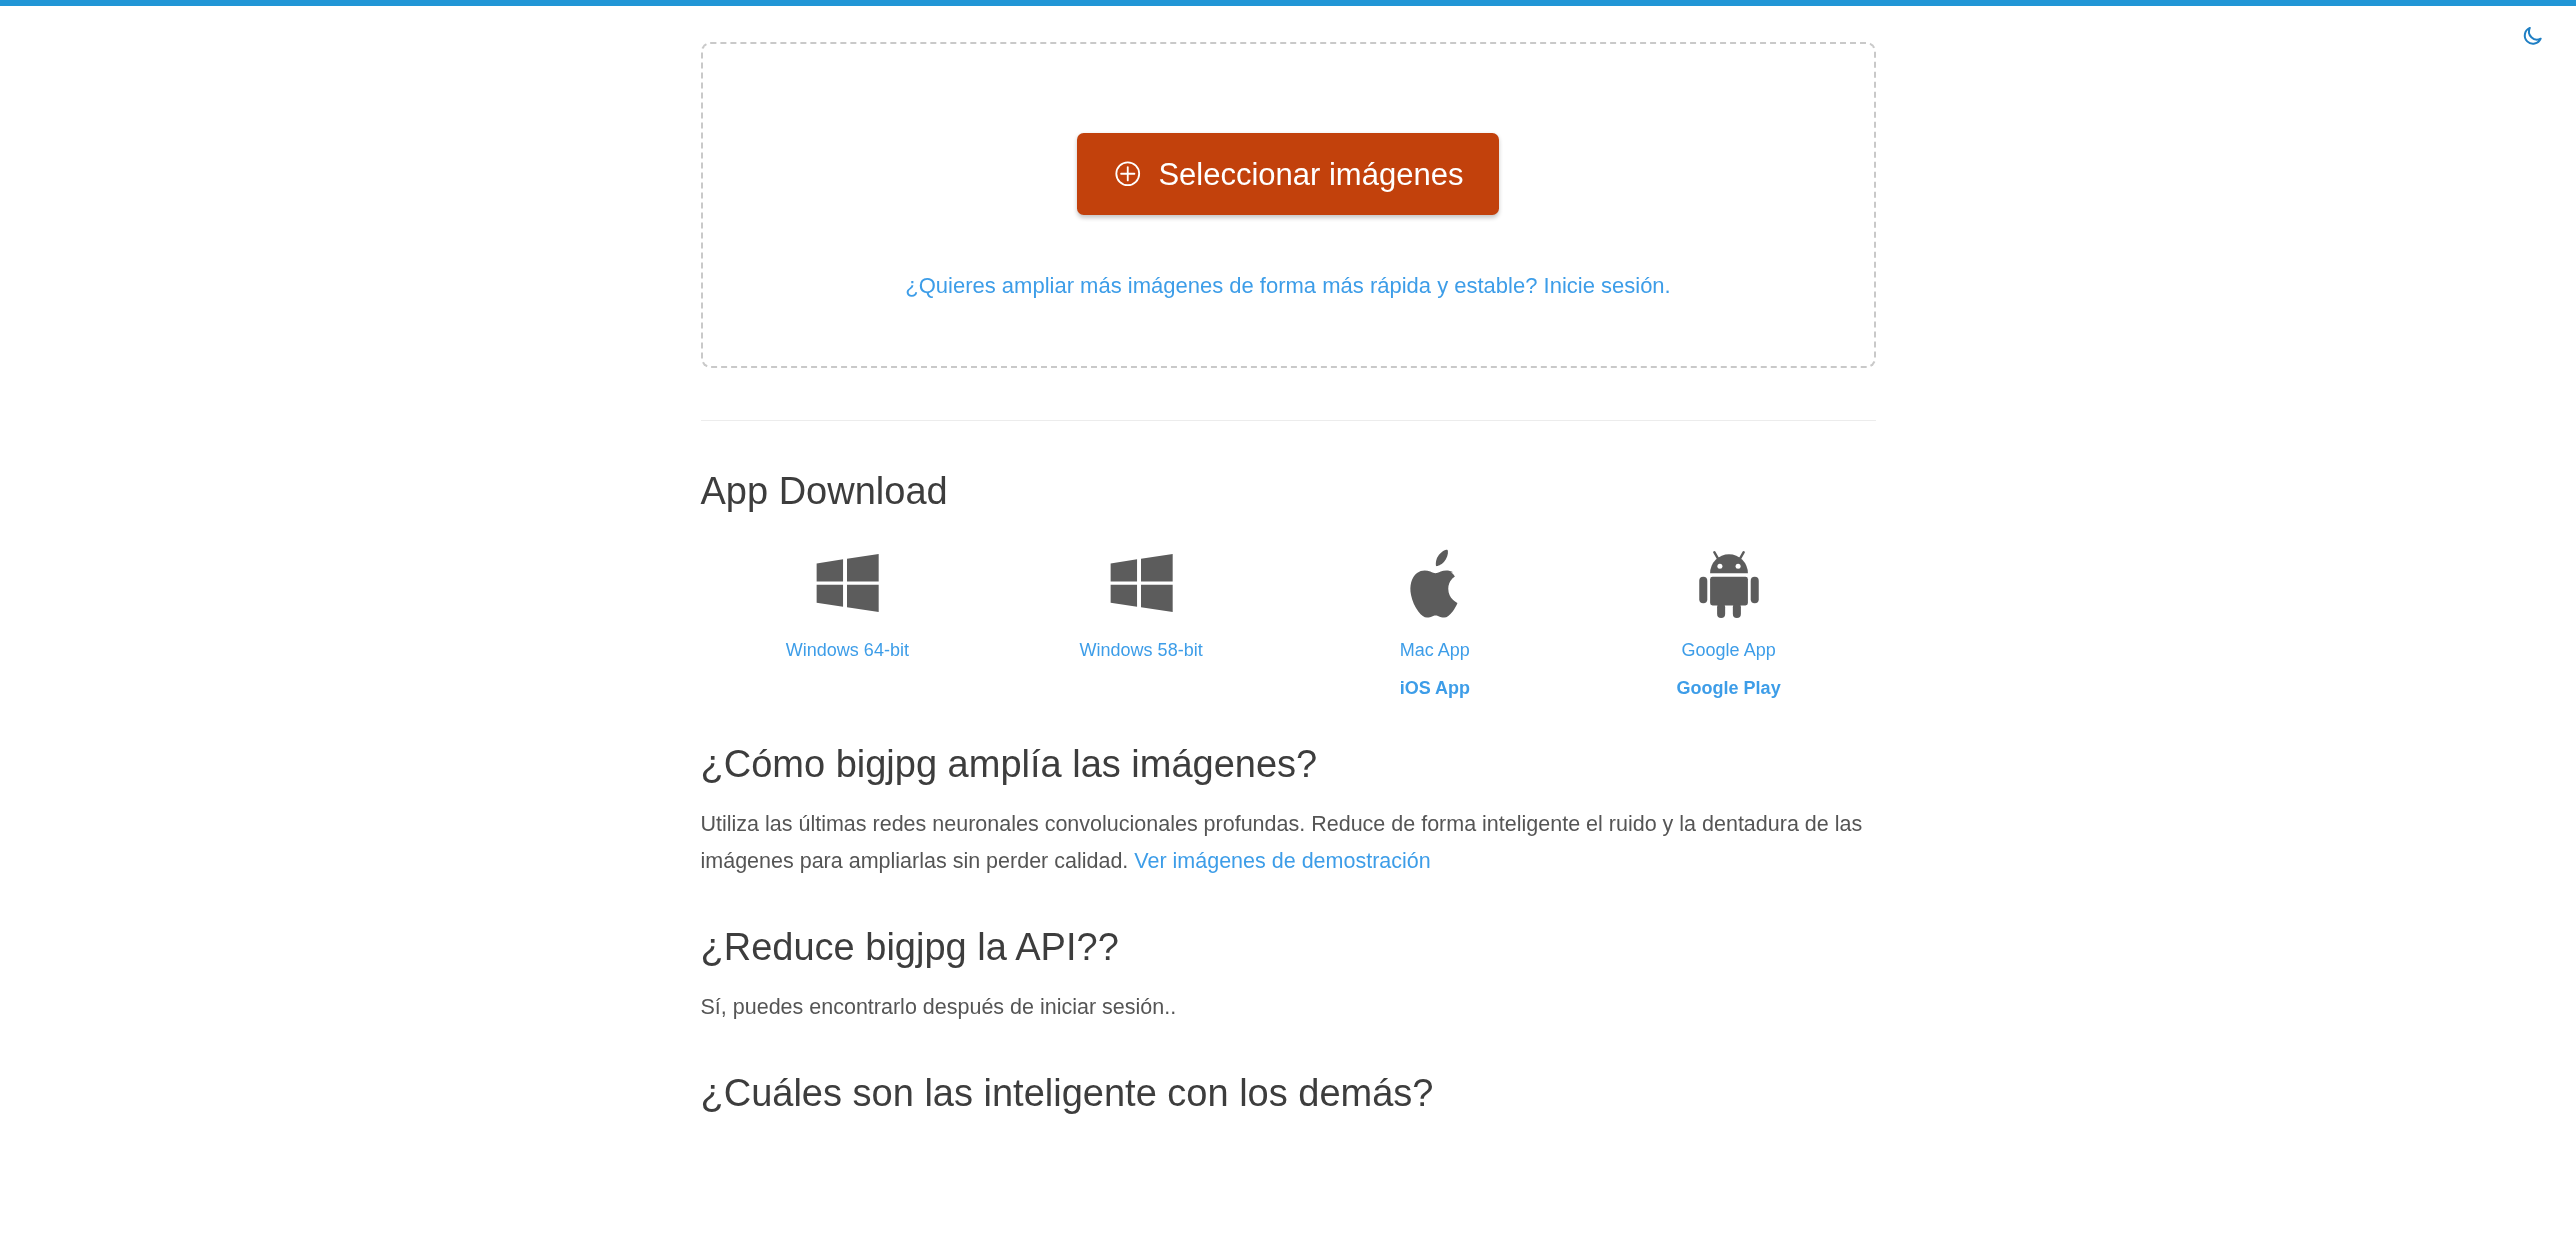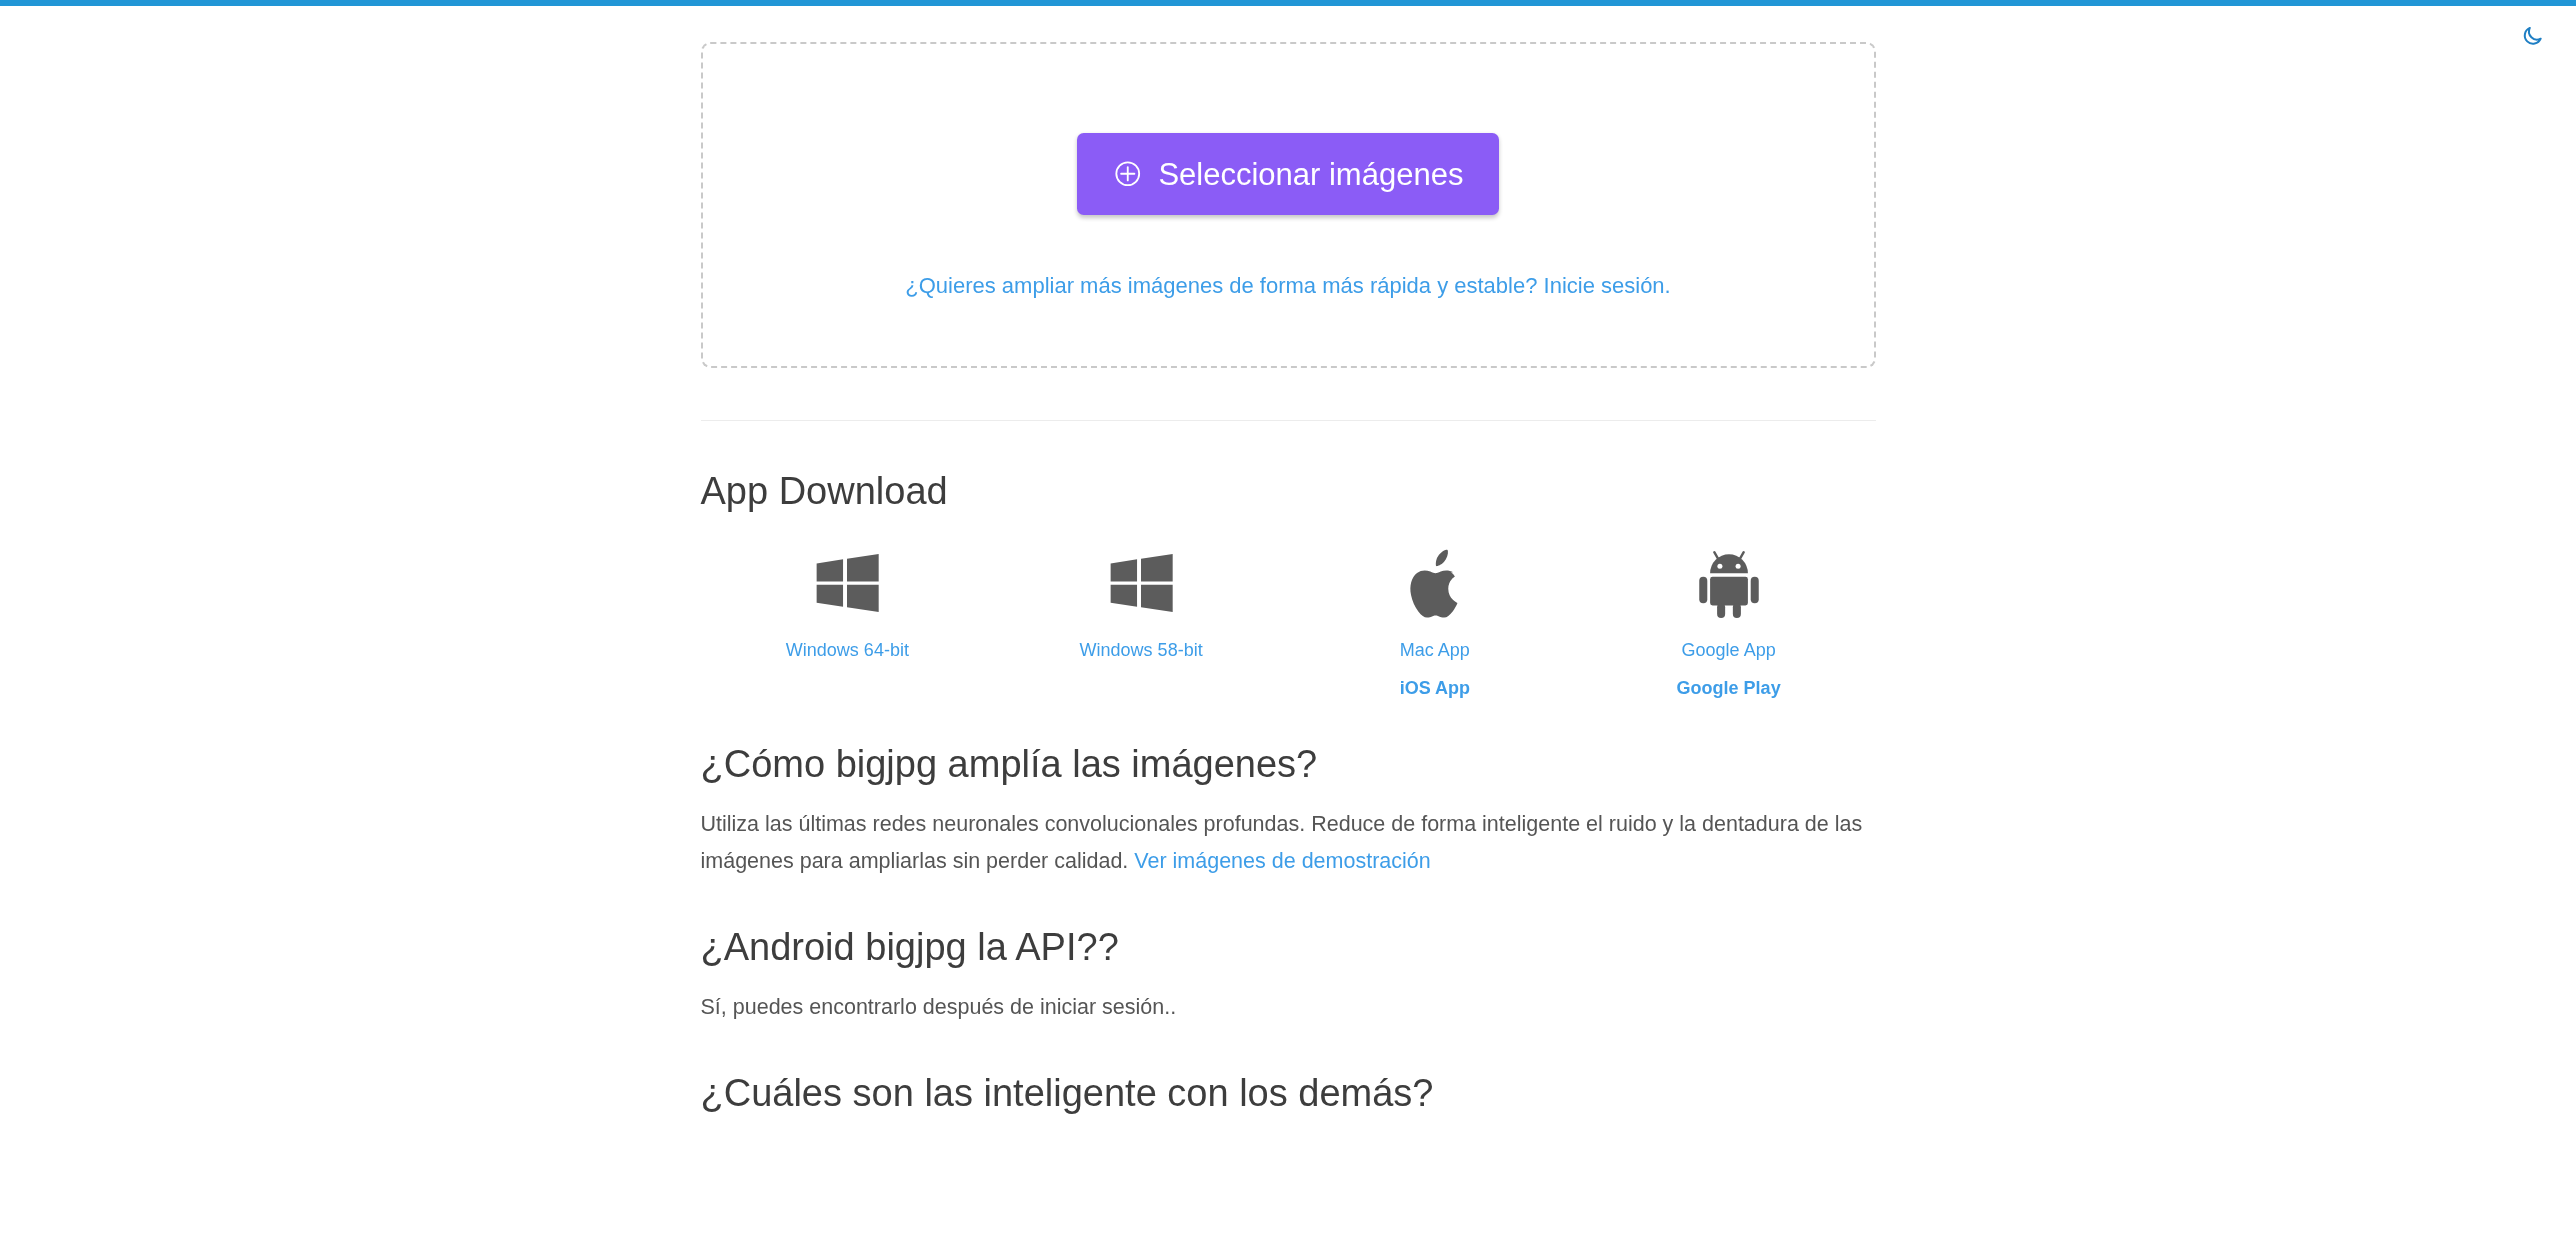--- a/index.html
+++ b/index.html
@@ -60,21 +60,21 @@
     height: 326px;
     border: 2px dashed #c9c9c9;
     border-radius: 9.4px;
     display: flex;
     flex-direction: column;
     align-items: center;
     justify-content: flex-start;
   }
   .select-btn {
     margin-top: 89px;
-    background: #8b5cf6;
+    background: #c2410c;
     color: #ffffff;
     border: none;
     border-radius: 6.7px;
     height: 82px;
     padding: 0 36px;
     display: inline-flex;
     align-items: center;
     gap: 14.8px;
     font-size: 31px;
     font-family: "Liberation Sans", "DejaVu Sans", sans-serif;
@@ -267,20 +267,20 @@
           </svg>
         </div>
         <a class="app-link" href="#">Google App</a>
         <a class="app-link second" href="#">Google Play</a>
       </div>
     </div>
 
     <h3 class="q-heading">¿Cómo bigjpg amplía las imágenes?</h3>
     <p class="q-body"><span>Utiliza las últimas redes neuronales convolucionales profundas. Reduce de forma inteligente el ruido y la dentadura de las imágenes para ampliarlas sin perder calidad. </span><a class="inline-link" href="#">Ver imágenes de demostración</a></p>
 
-    <h3 class="q-heading">¿Android bigjpg la API??</h3>
+    <h3 class="q-heading">¿Reduce bigjpg la API??</h3>
     <p class="q-body">Sí, puedes encontrarlo después de iniciar sesión..</p>
 
     <h3 class="q-heading">¿Cuáles son las inteligente con los demás?</h3>
 
   </div>
 </div>
 
 
 </body></html>

